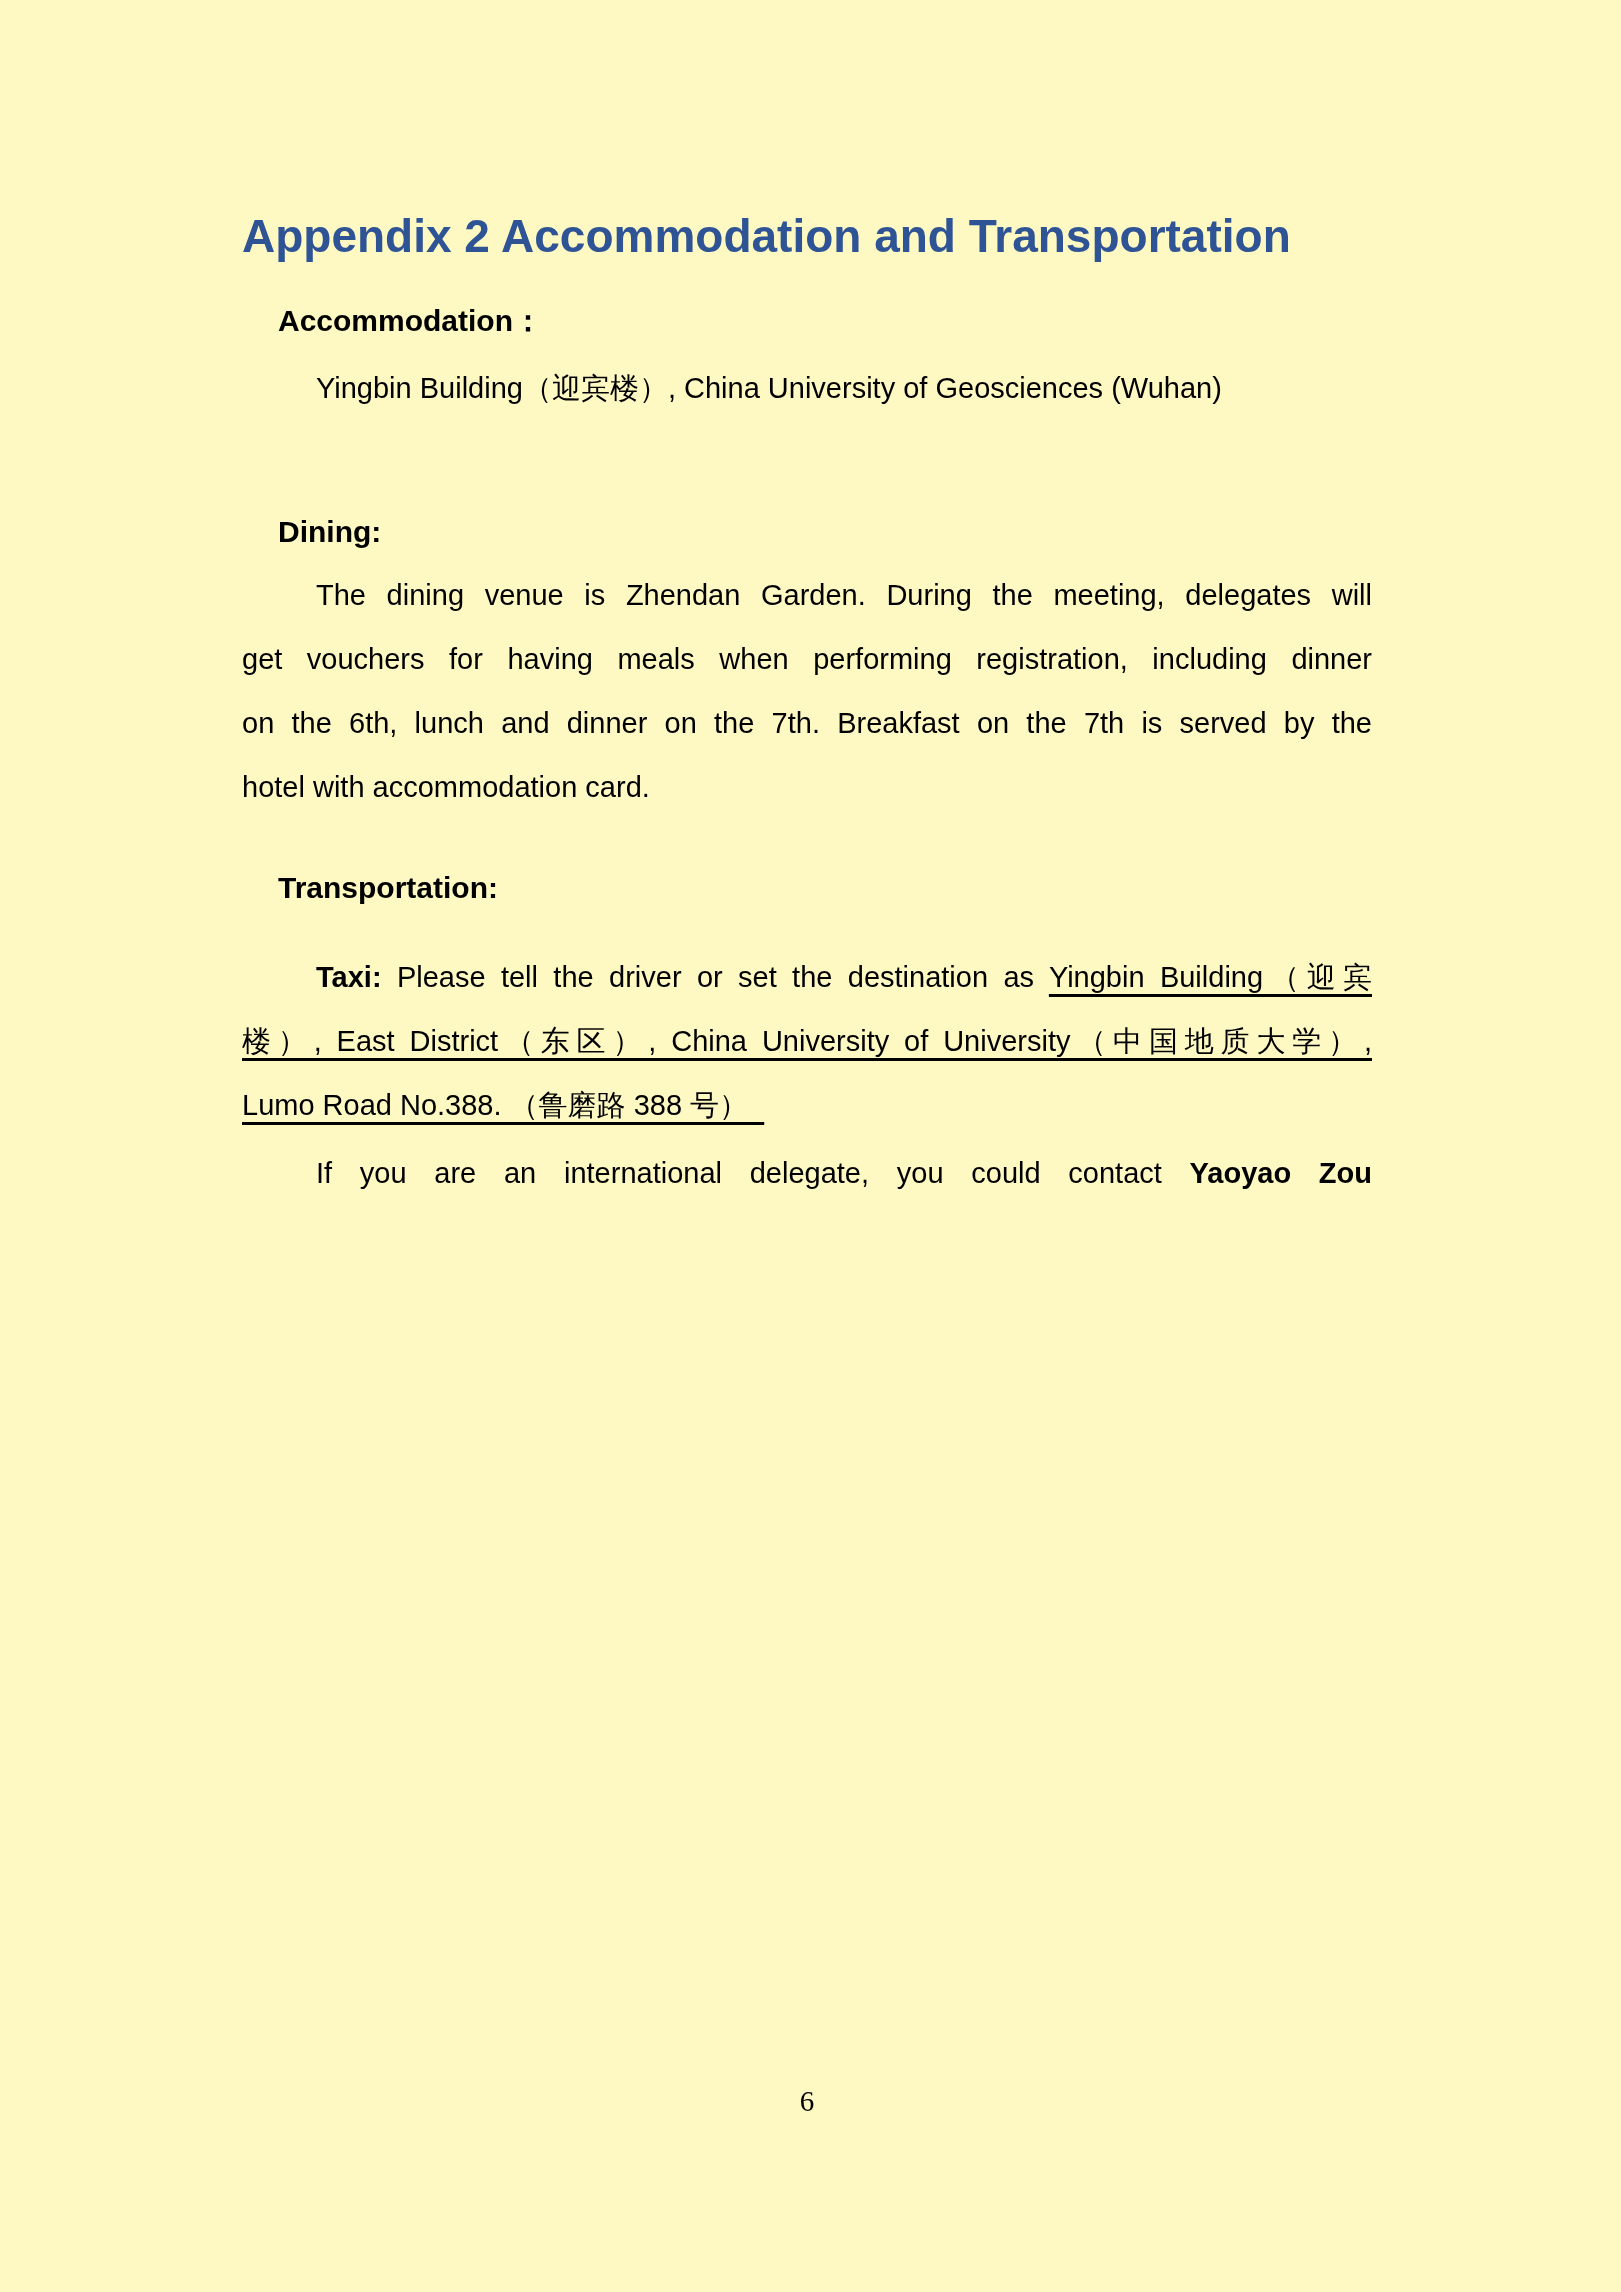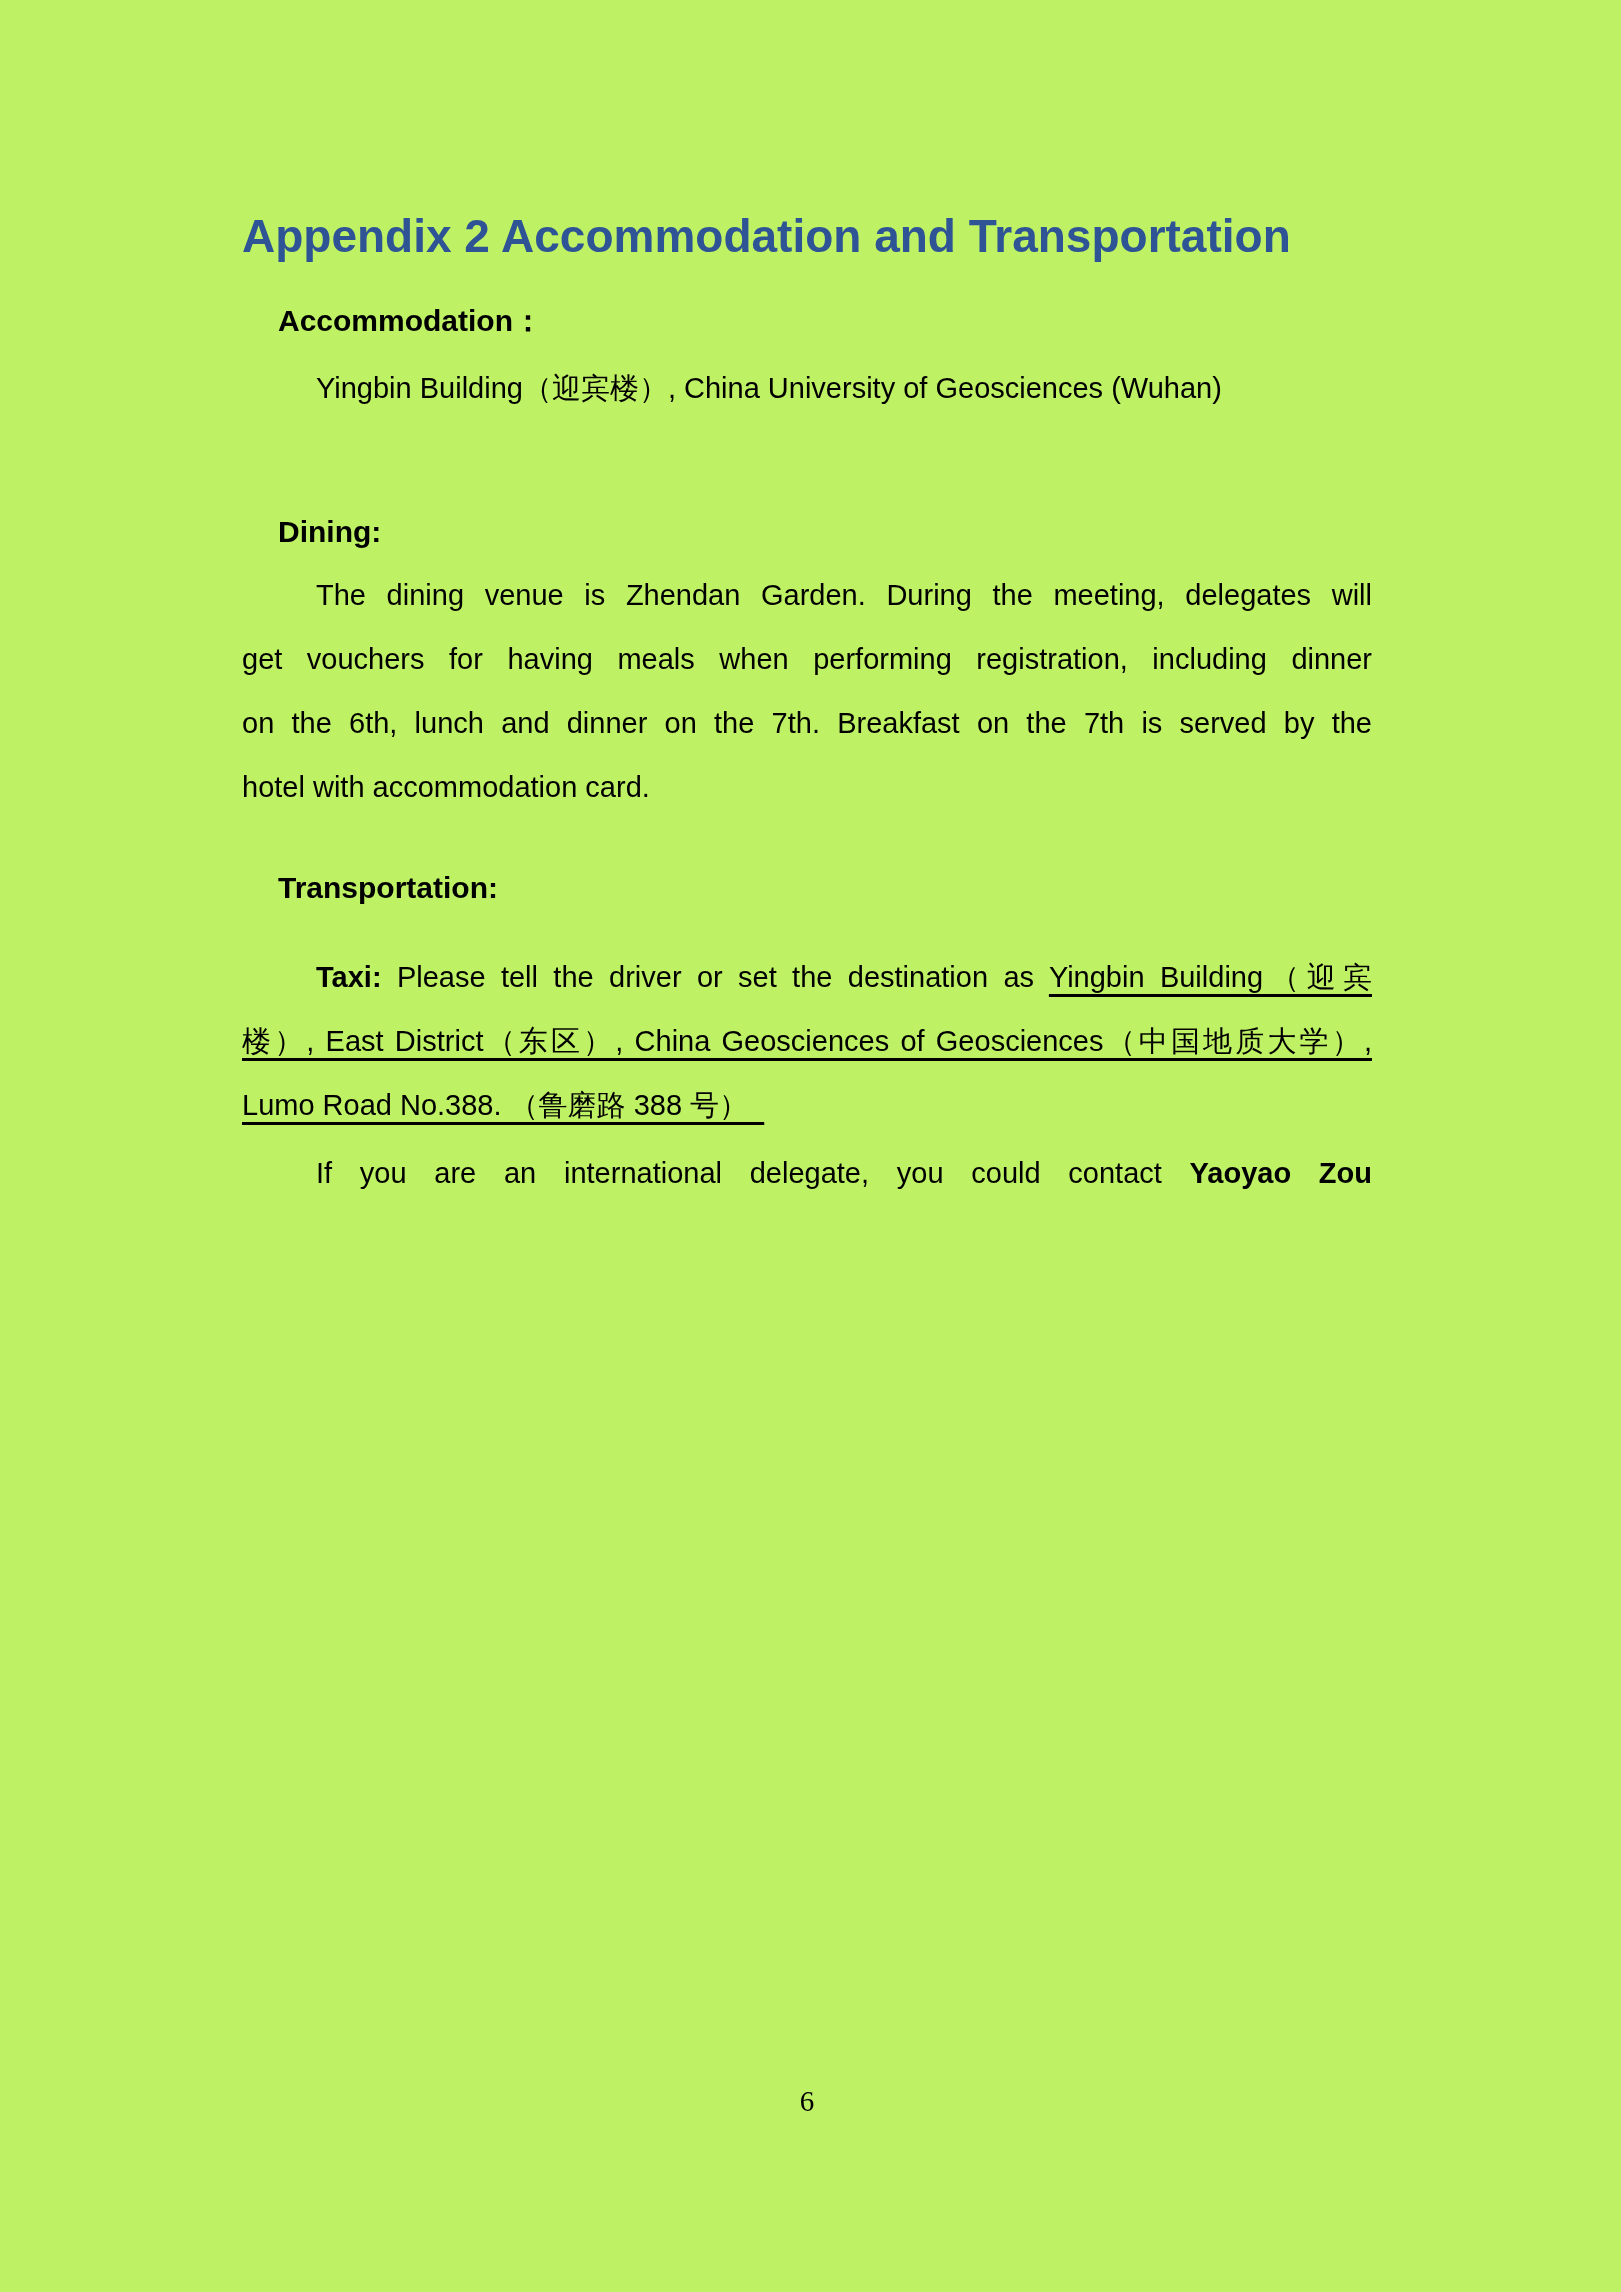--- a/index.html
+++ b/index.html
@@ -1,20 +1,20 @@
 <!DOCTYPE html>
 <html><head>
 <meta charset="utf-8">
 <style>
   html, body { margin: 0; padding: 0; background: #ffffff; }
   .page {
     position: relative;
     width: 1621px;
     height: 2293px;
-    background: #bef264;
+    background: #fef9c3;
     font-family: "Liberation Sans", "DejaVu Sans", sans-serif;
     color: #000000;
     overflow: hidden;
   }
   .abs { position: absolute; left: 242px; width: 1130px; }
   .doc-title {
     top: 204px;
     font-size: 46px;
     font-weight: bold;
     line-height: 65px;
@@ -76,21 +76,21 @@
       <div class="tline just ind"><span>The dining venue is Zhendan Garden. During the meeting, delegates will</span></div>
       <div class="tline just"><span>get vouchers for having meals when performing registration, including dinner</span></div>
       <div class="tline just"><span>on the 6th, lunch and dinner on the 7th. Breakfast on the 7th is served by the</span></div>
       <div class="tline"><span>hotel with accommodation card.</span></div>
     </div>
 
   <div class="abs sec-heading" id="trans-heading">Transportation:</div>
 
   <div class="abs" id="taxi-lines">
       <div class="tline just ind"><span class="b">Taxi:</span><span> Please tell the driver or set the destination as </span><span class="u">Yingbin Building（迎宾</span></div>
-      <div class="tline just"><span class="u">楼）, East District（东区）, China Geosciences of Geosciences（中国地质大学）,</span></div>
+      <div class="tline just"><span class="u">楼）, East District（东区）, China University of University（中国地质大学）,</span></div>
       <div class="tline"><span class="u">Lumo Road No.388.  （鲁磨路 388 号）&nbsp;&nbsp;</span></div>
     </div>
 
   <div class="abs" id="contact-lines">
       <div class="tline just ind"><span>If you are an international delegate, you could contact </span><span class="b">Yaoyao Zou</span></div>
     </div>
 
   <div class="abs page-footer">6</div>
 
 </div>

